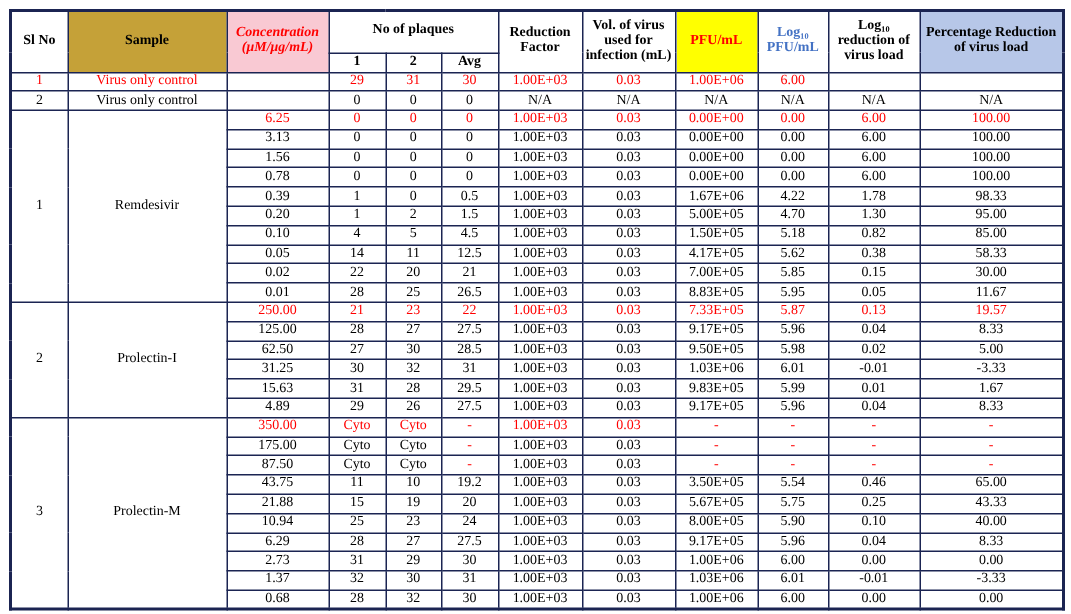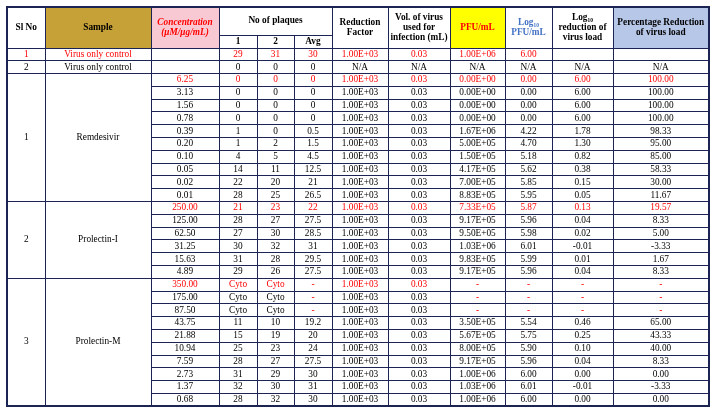--- a/index.html
+++ b/index.html
@@ -377,21 +377,21 @@
         <td>23</td>
         <td>24</td>
         <td>1.00E+03</td>
         <td>0.03</td>
         <td>8.00E+05</td>
         <td>5.90</td>
         <td>0.10</td>
         <td>40.00</td>
       </tr>
       <tr>
-        <td>7.59</td>
+        <td>6.29</td>
         <td>28</td>
         <td>27</td>
         <td>27.5</td>
         <td>1.00E+03</td>
         <td>0.03</td>
         <td>9.17E+05</td>
         <td>5.96</td>
         <td>0.04</td>
         <td>8.33</td>
       </tr>

